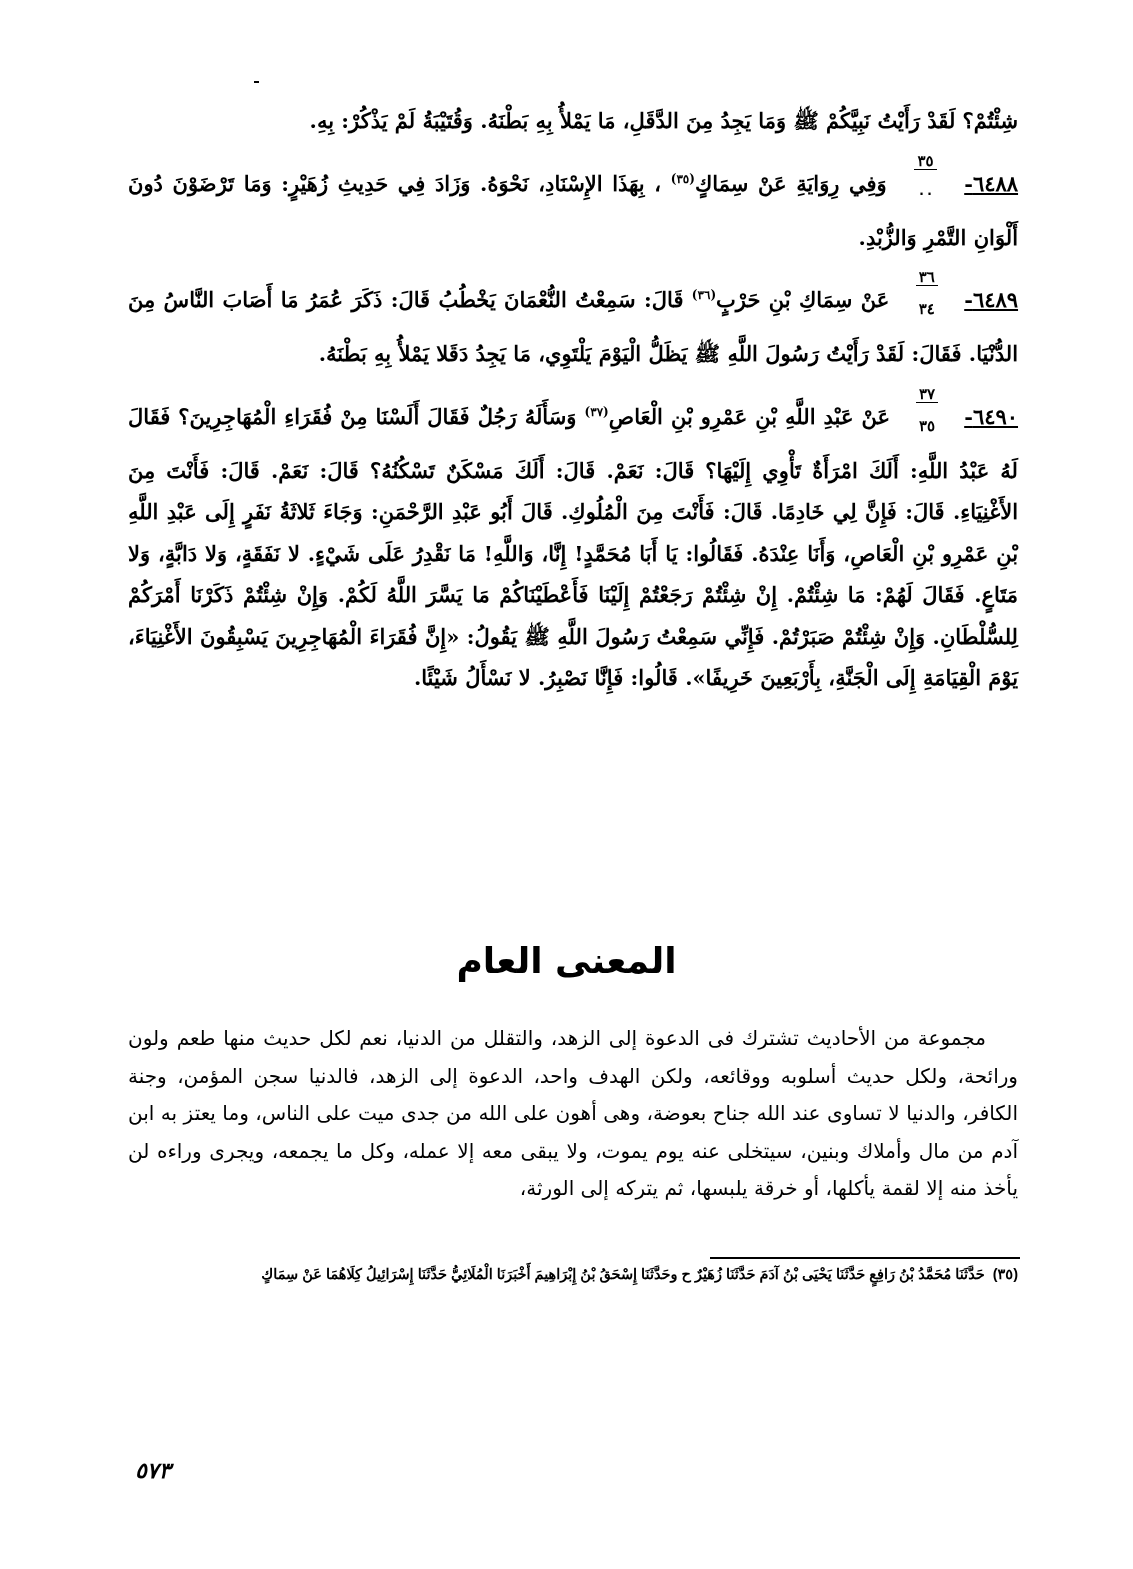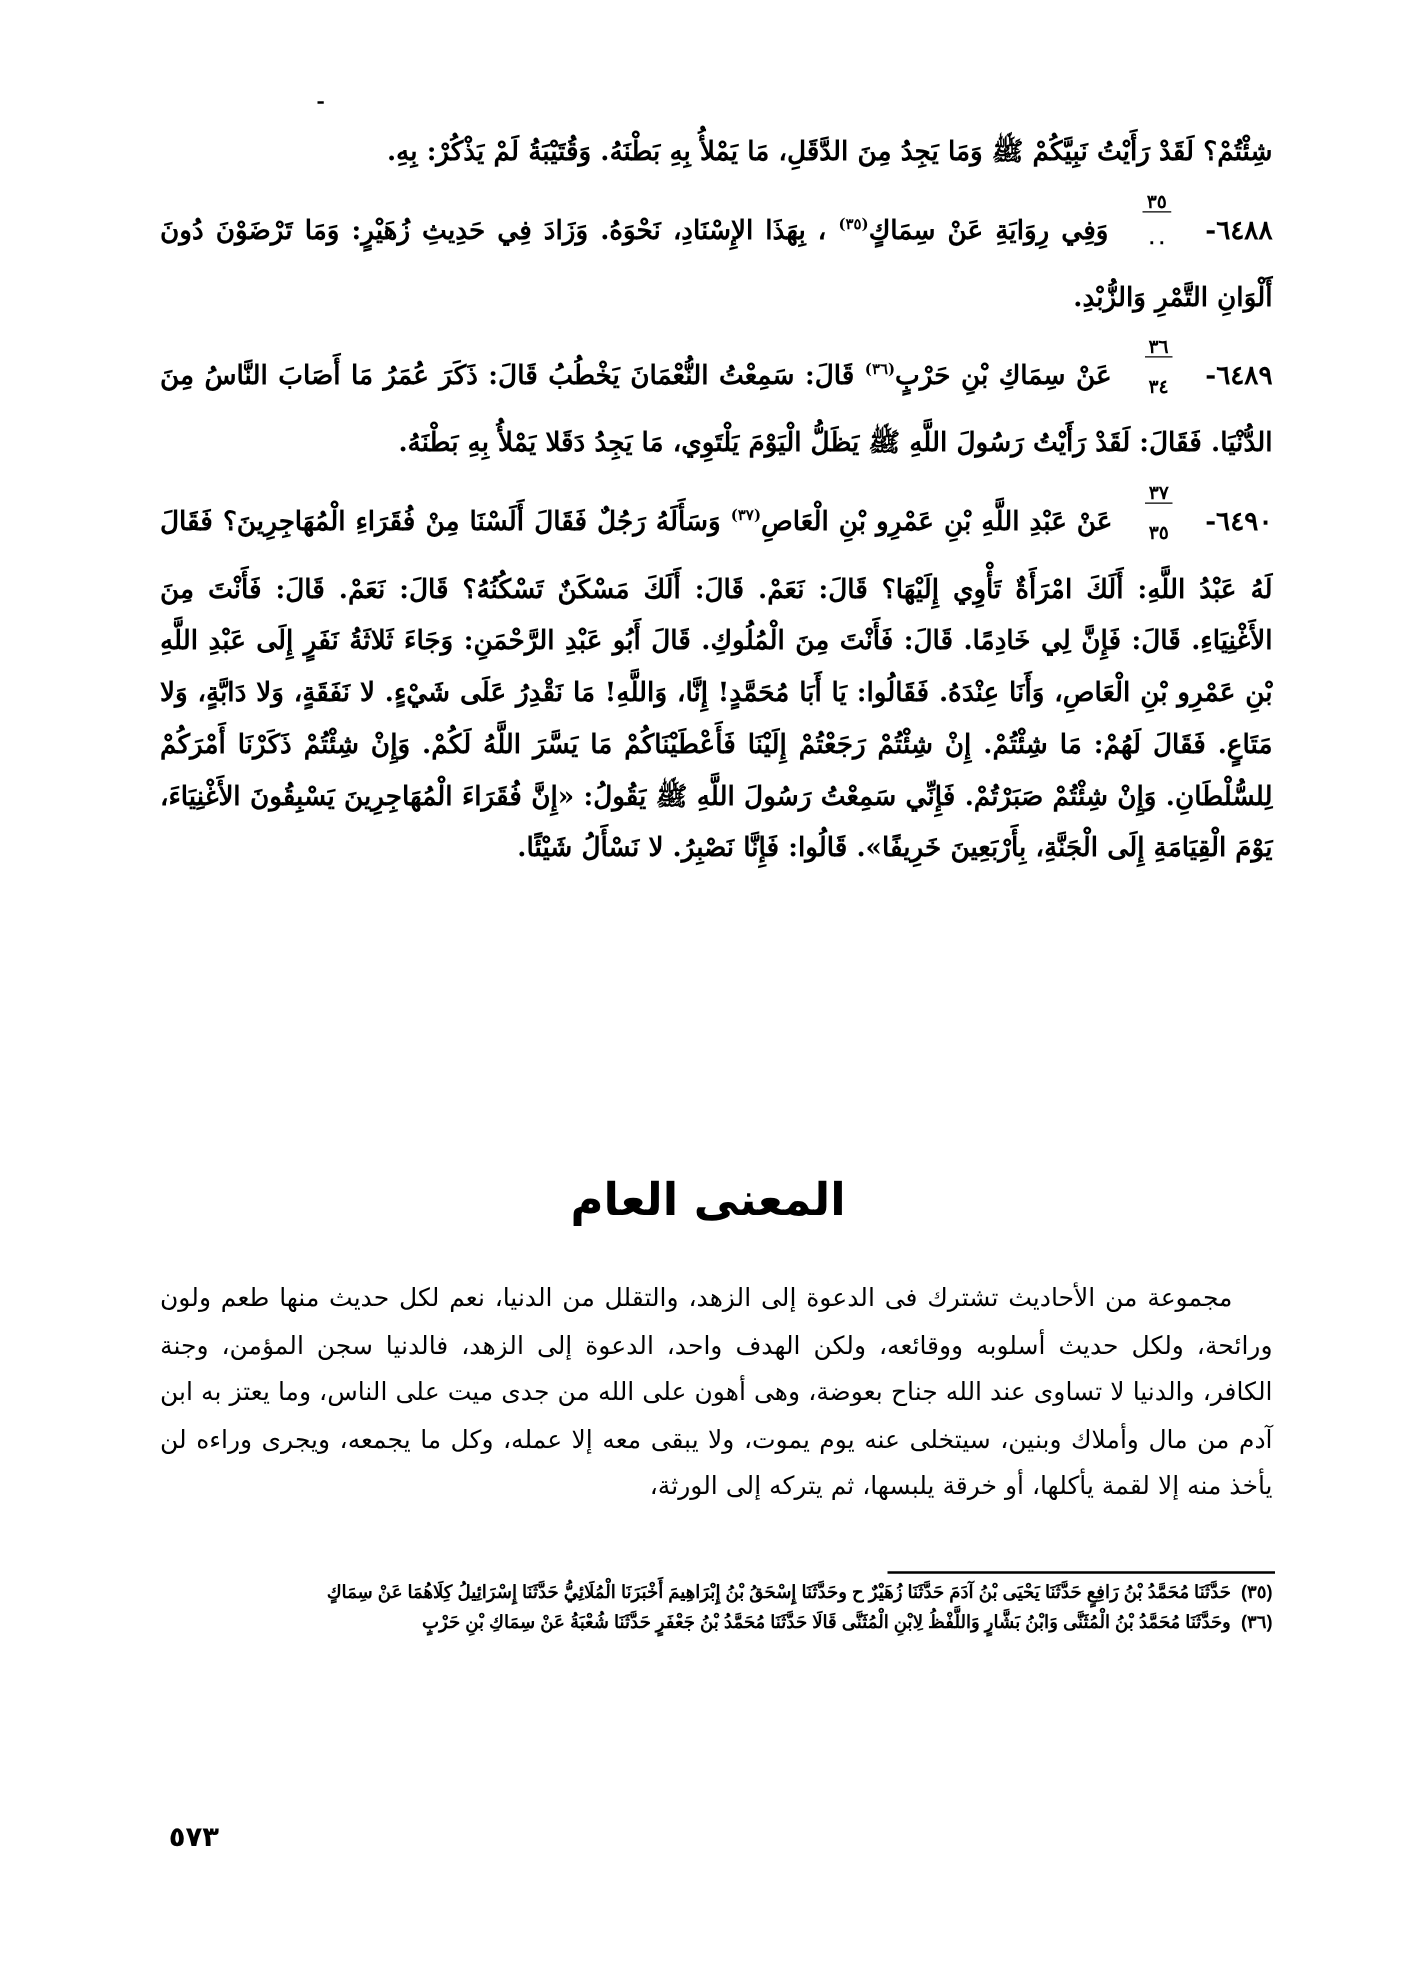--- a/index.html
+++ b/index.html
@@ -6,21 +6,21 @@
   body {
     width: 1133px; height: 1569px; position: relative; overflow: hidden;
     font-family: "DejaVu Serif", serif; color: #000;
   }
   .page { position: absolute; left: 128px; top: 100px; width: 890px; direction: rtl; text-align: justify; }
   .para {
     font-family: "DejaVu Serif", serif; font-weight: bold;
     font-size: 21px; line-height: 41.5px; margin: 0 0 12px 0;
     text-align-last: right;
   }
-  .hnum { font-weight: bold; }
+  .hnum { font-weight: bold; text-decoration: underline; }
   .frac {
     display: inline-flex; flex-direction: column; align-items: center;
     vertical-align: middle; font-size: 15px; line-height: 15px; margin: 0 18px;
   }
   .frac .top { border-bottom: 1.5px solid #000; padding: 0 3px; }
   .frac .bot { padding: 16px 3px; }
   .fnref { font-size: 12px; vertical-align: super; line-height: 0; }
   .heading {
     position: absolute; left: 0; width: 1133px; top: 940px; text-align: center;
     font-family: "DejaVu Sans", sans-serif; font-weight: bold; font-size: 36px; direction: rtl;
@@ -32,21 +32,21 @@
   }
   .rule { position: absolute; left: 710px; top: 1257px; width: 310px; height: 2px; background: #000; }
   .footnotes {
     position: absolute; left: 128px; top: 1262px; width: 890px; direction: rtl;
     font-family: Liberation Sans, sans-serif; font-weight: bold; font-size: 14.5px; line-height: 24px;
   }
   .fn { margin: 0; }
   .fn .fnlabel { margin-left: 4px; }
   .pagenum {
     position: absolute; left: 135px; top: 1458px; font-family: "DejaVu Sans", sans-serif;
-    font-size: 22px; font-weight: bold; direction: rtl;
+    font-size: 22px; font-weight: bold; direction: rtl; font-style: italic;
   }
   .mark { position: absolute; left: 254px; top: 81px; width: 5px; height: 2px; background: #000; }
 </style>
 </head>
 <body>
 
 <div class="mark"></div>
 
 <div class="page">
   <p class="para">
@@ -88,19 +88,15 @@
 
 <div class="body2">مجموعة من الأحاديث تشترك فى الدعوة إلى الزهد، والتقلل من الدنيا، نعم لكل حديث منها طعم ولون ورائحة، ولكل حديث أسلوبه ووقائعه، ولكن الهدف واحد، الدعوة إلى الزهد، فالدنيا سجن المؤمن، وجنة الكافر، والدنيا لا تساوى عند الله جناح بعوضة، وهى أهون على الله من جدى ميت على الناس، وما يعتز به ابن آدم من مال وأملاك وبنين، سيتخلى عنه يوم يموت، ولا يبقى معه إلا عمله، وكل ما يجمعه، ويجرى وراءه لن يأخذ منه إلا لقمة يأكلها، أو خرقة يلبسها، ثم يتركه إلى الورثة،</div>
 
 <div class="rule"></div>
 
 <div class="footnotes">
   <p class="fn">
     <span class="fnlabel">(٣٥)</span>
     <span>حَدَّثَنَا مُحَمَّدُ بْنُ رَافِعٍ حَدَّثَنَا يَحْيَى بْنُ آدَمَ حَدَّثَنَا زُهَيْرٌ ح وحَدَّثَنَا إِسْحَقُ بْنُ إِبْرَاهِيمَ أَخْبَرَنَا الْمُلَائِيُّ حَدَّثَنَا إِسْرَائِيلُ كِلَاهُمَا عَنْ سِمَاكٍ</span>
   </p>
-  <p class="fn">
-    <span class="fnlabel">(٣٦)</span>
-    <span>وحَدَّثَنَا مُحَمَّدُ بْنُ الْمُثَنَّى وَابْنُ بَشَّارٍ وَاللَّفْظُ لِابْنِ الْمُثَنَّى قَالَا حَدَّثَنَا مُحَمَّدُ بْنُ جَعْفَرٍ حَدَّثَنَا شُعْبَةُ عَنْ سِمَاكِ بْنِ حَرْبٍ</span>
-  </p>
 </div>
 
 <div class="pagenum">٥٧٣</div>
 
 </body></html>

